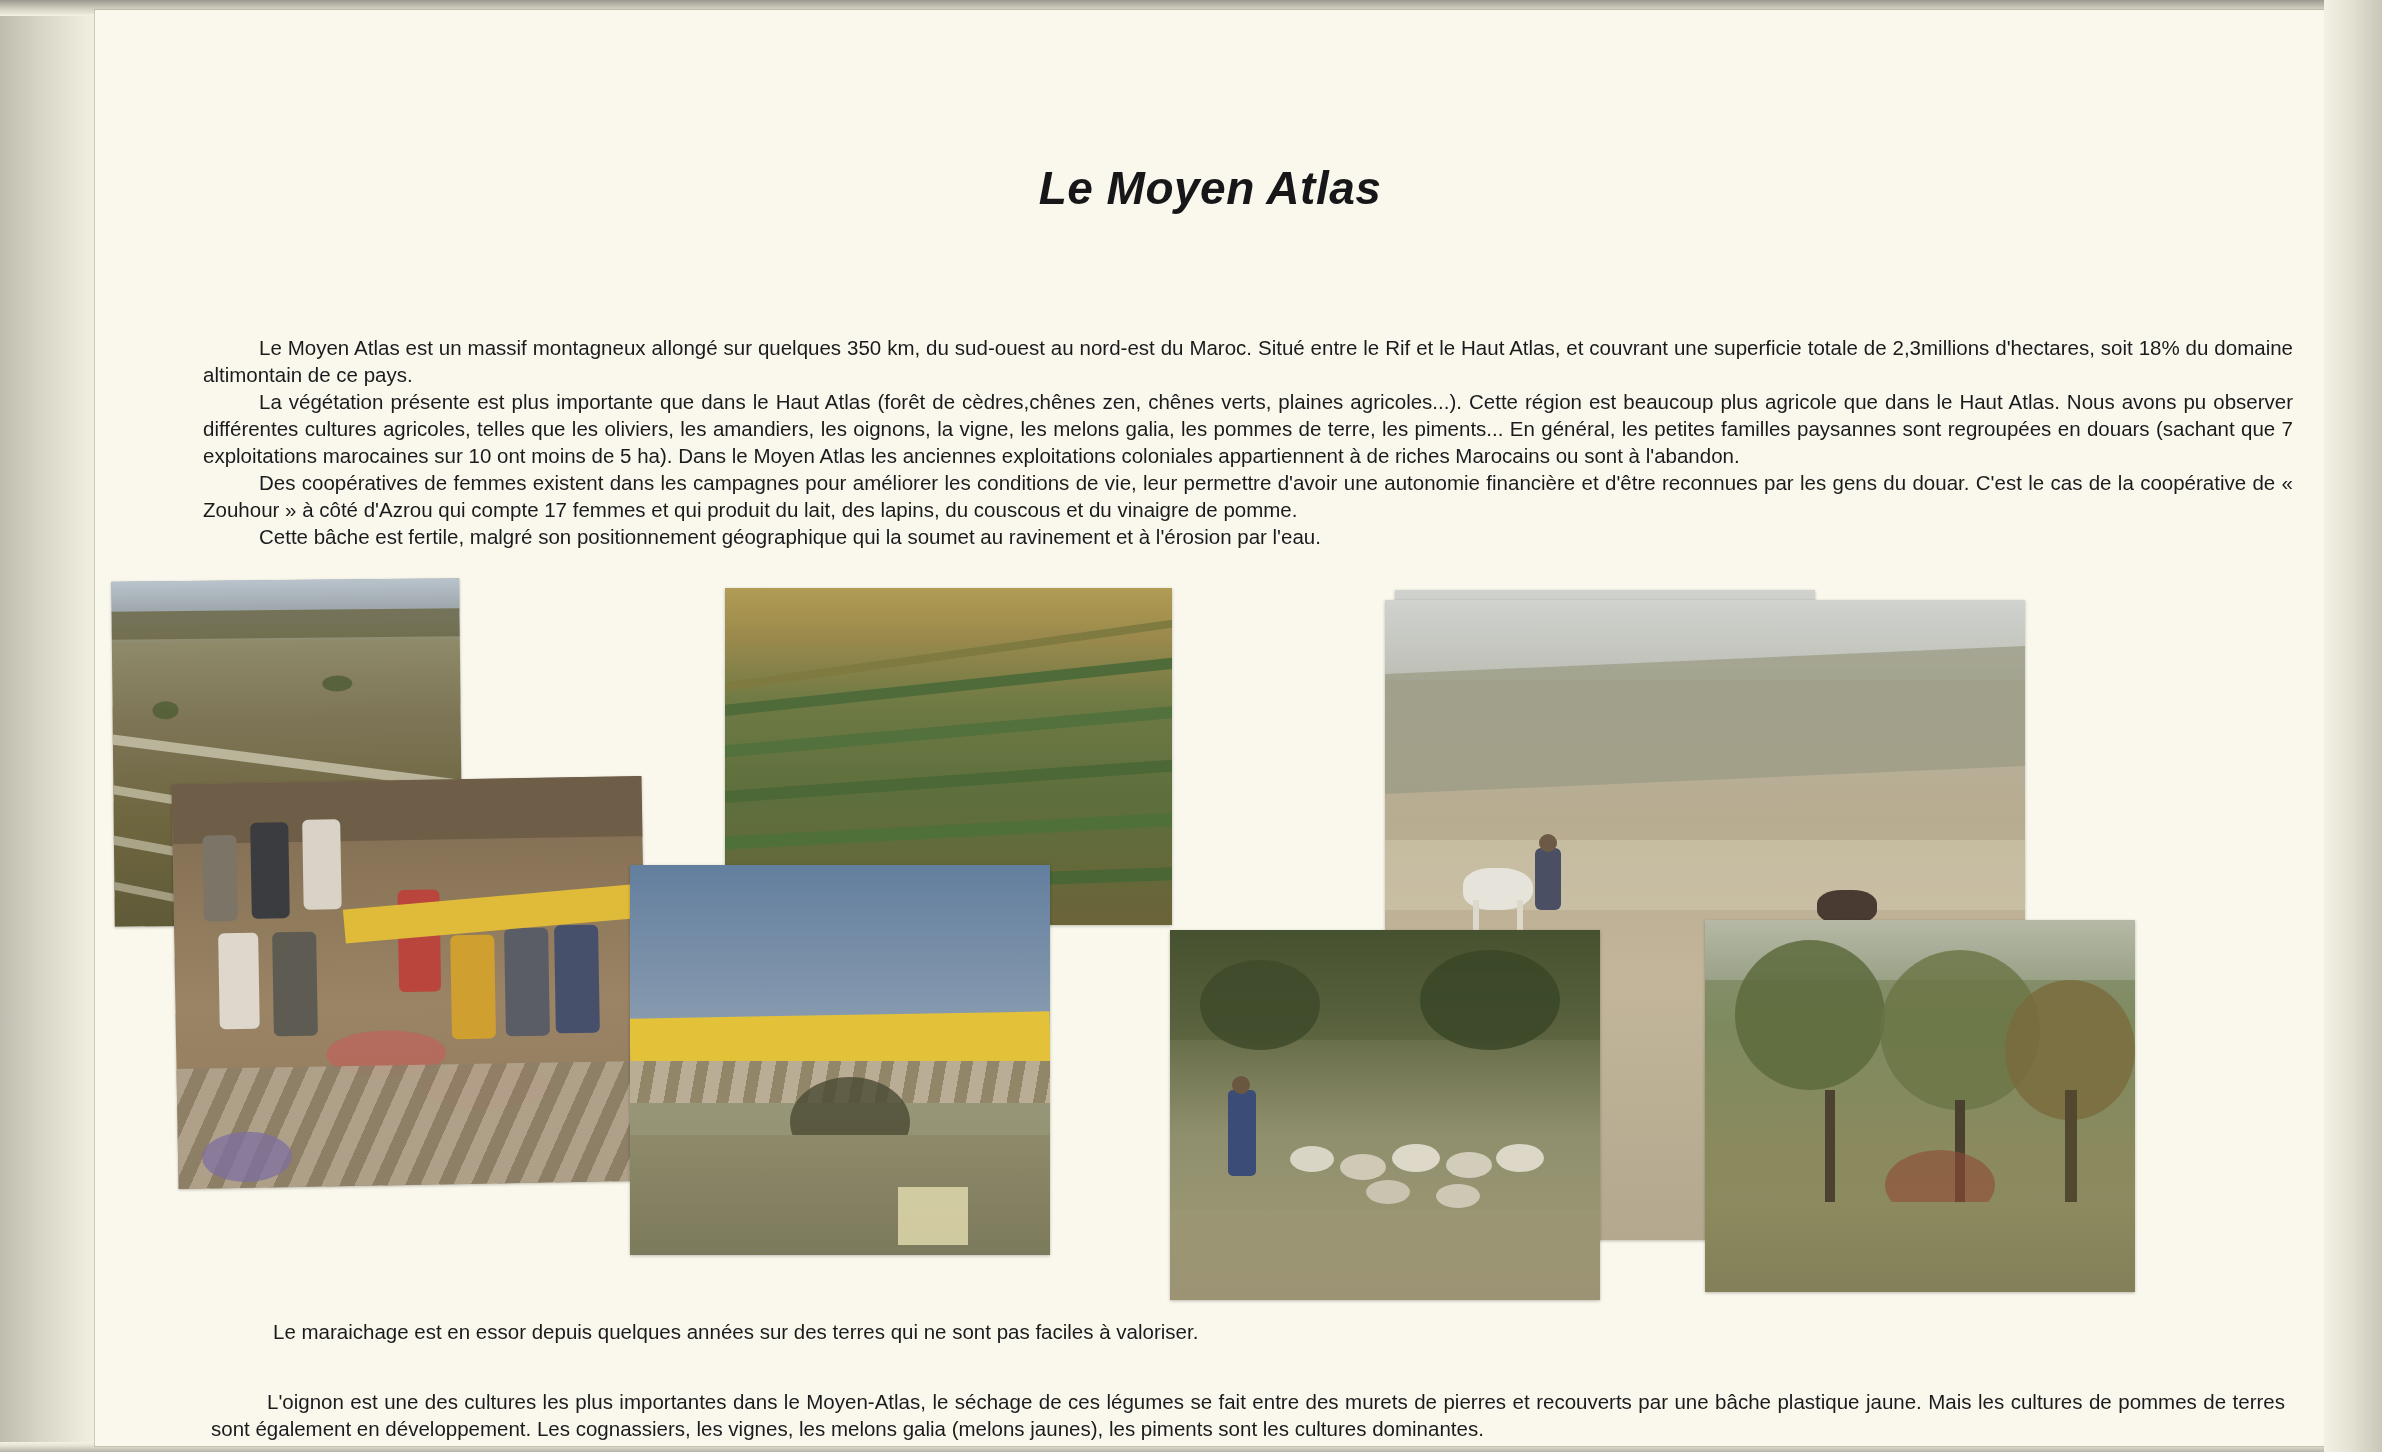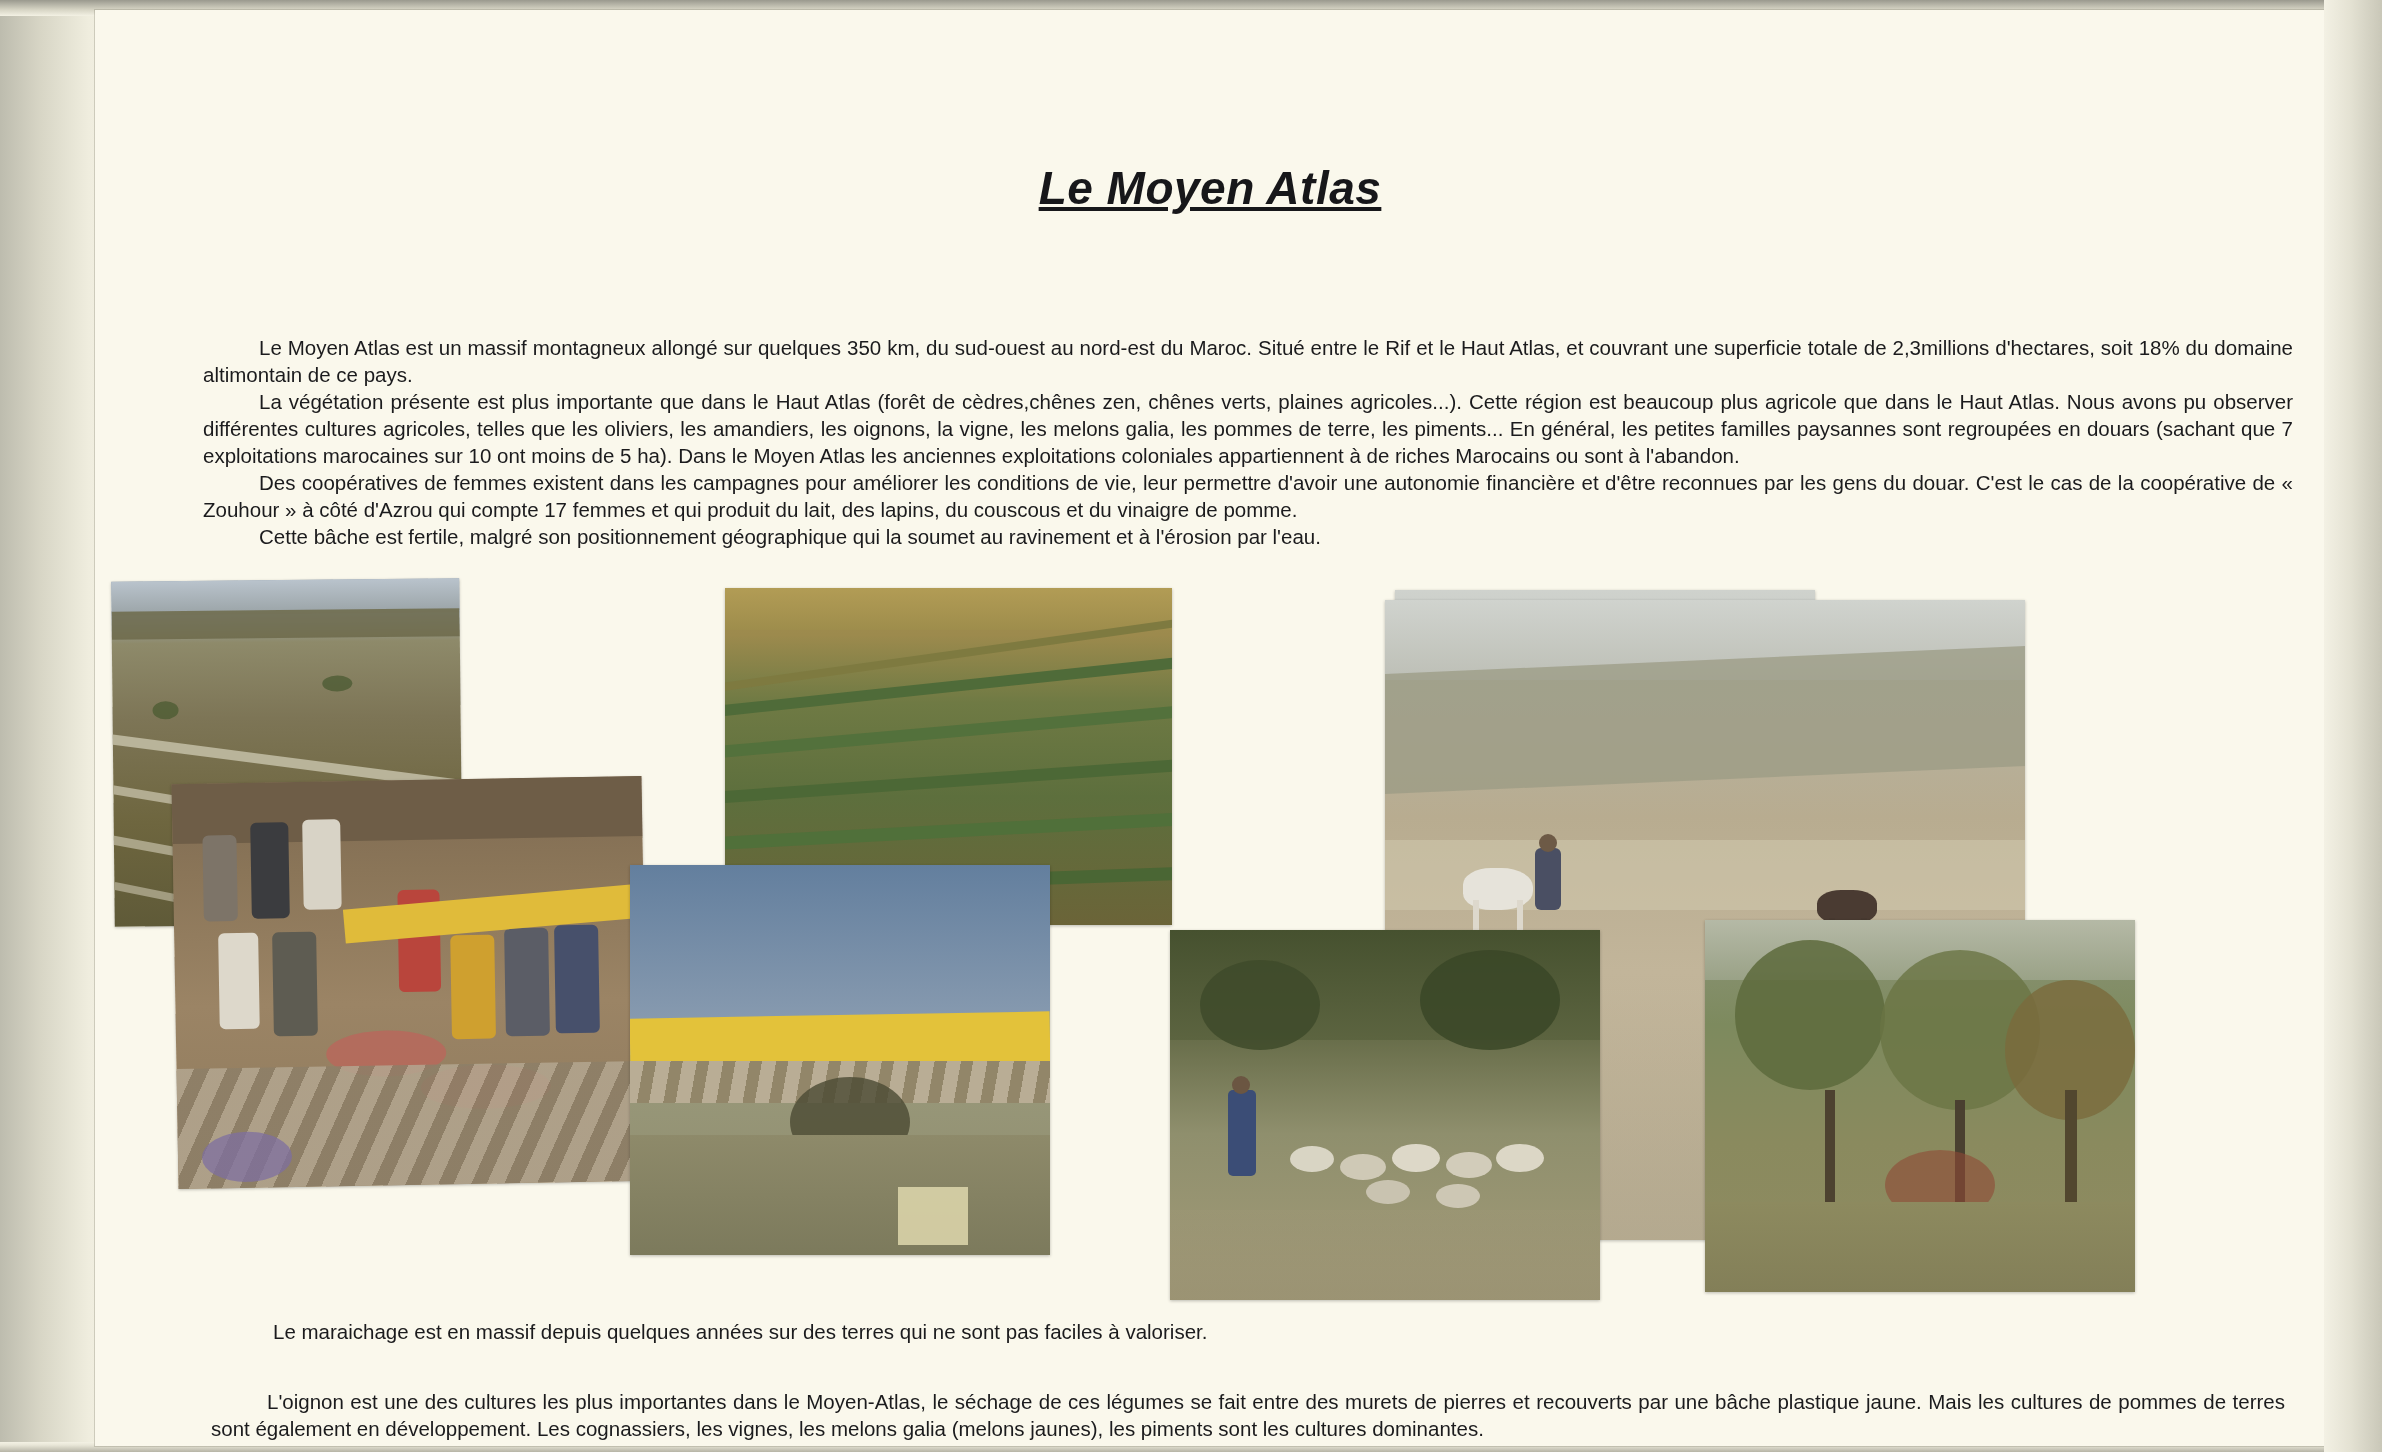--- a/index.html
+++ b/index.html
@@ -51,21 +51,20 @@
     position: absolute;
     left: 0; right: 0;
     top: 120px;
     text-align: center;
     font-family: "Liberation Sans", sans-serif;
     font-weight: bold;
     font-style: italic;
     font-size: 46px;
     color: #17171a;
     letter-spacing: 0.5px;
-    text-decoration: underline;
   }
   .body-text {
     position: absolute;
     left: 108px;
     width: 2090px;
     font-size: 20.5px;
     line-height: 27px;
     color: #1b1b1d;
     text-align: justify;
   }
@@ -239,21 +238,21 @@
       <div class="blob" style="left:30px;top:20px;width:150px;height:150px;background:#5d6a3c;opacity:.85;"></div>
       <div class="blob" style="left:175px;top:30px;width:160px;height:160px;background:#6a7443;opacity:.8;"></div>
       <div class="blob" style="left:300px;top:60px;width:130px;height:140px;background:#7b6a3c;opacity:.8;"></div>
       <div style="position:absolute;left:120px;top:170px;width:10px;height:120px;background:#4d4230;"></div>
       <div style="position:absolute;left:250px;top:180px;width:10px;height:120px;background:#4a4030;"></div>
       <div style="position:absolute;left:360px;top:170px;width:12px;height:140px;background:#52472f;"></div>
       <div class="blob" style="left:180px;top:230px;width:110px;height:70px;background:#8f4a36;opacity:.6;"></div>
       <div style="position:absolute;left:0;bottom:0;width:100%;height:90px;background:linear-gradient(to bottom,#8d8a5f,#837f58);"></div>
     </div>
 
-    <div id="caption-maraichage">Le maraichage est en massif depuis quelques années sur des terres qui ne sont pas faciles à valoriser.</div>
+    <div id="caption-maraichage">Le maraichage est en essor depuis quelques années sur des terres qui ne sont pas faciles à valoriser.</div>
 
     <div id="outro">
       <p>L'oignon est une des cultures les plus importantes dans le Moyen-Atlas, le séchage de ces légumes se fait entre des murets de pierres et recouverts par une bâche plastique jaune. Mais les cultures de pommes de terres sont également en développement. Les cognassiers, les vignes, les melons galia (melons jaunes), les piments sont les cultures dominantes.</p>
     </div>
 
   </div>
 
   <div class="scan-edge-right"></div>
 </div>
 

